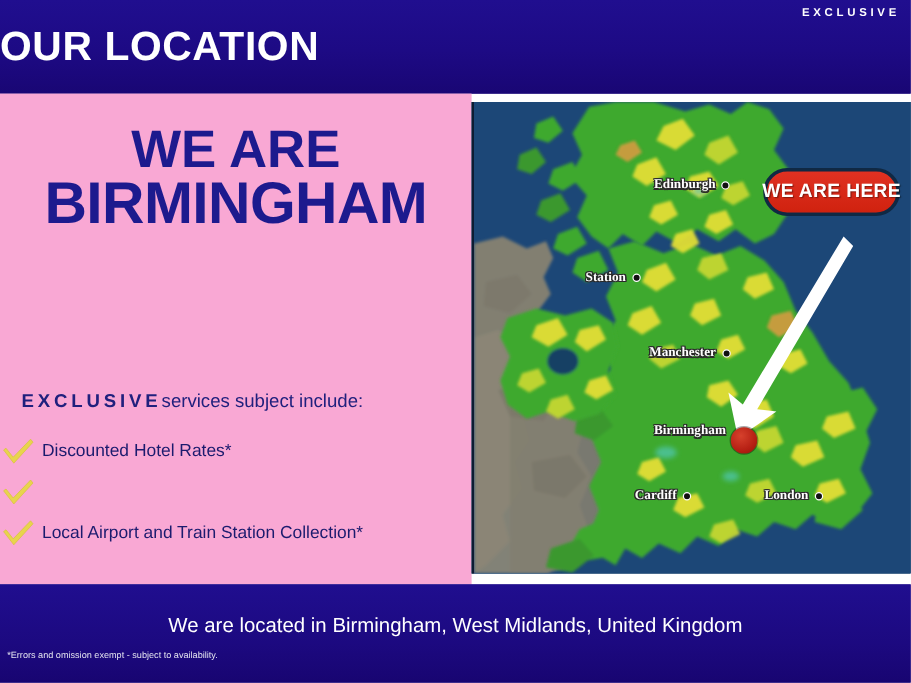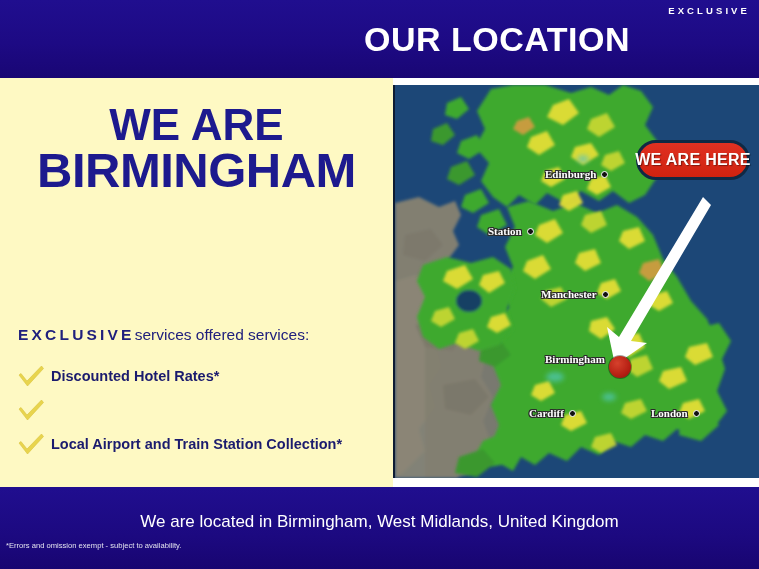--- a/index.html
+++ b/index.html
@@ -16,41 +16,41 @@
   }
 
   
   #header {
     position:absolute; left:0; top:0; width:759px; height:78px;
     background:#1d0a84;
     background-image:linear-gradient(180deg,#200e8f 0%,#1d0a84 55%,#190674 100%);
   }
   #header-title {
     position:absolute; left:0; top:21px; width:630px;
-    text-align:right;
+    text-align:left;
     color:#ffffff;
     font-size:34px;
     font-weight:bold;
     letter-spacing:0.5px;
     line-height:36px;
     font-family:"Liberation Sans", sans-serif;
   }
   #brand-tag {
     position:absolute; right:9px; top:5px;
     color:#ffffff;
     font-size:9.5px;
     font-weight:bold;
     letter-spacing:3.1px;
     line-height:11px;
   }
 
   
   #left-panel {
     position:absolute; left:0; top:78px; width:393px; height:409px;
-    background:#fef9c3;
+    background:#f9a8d4;
   }
   #headline {
     position:absolute; left:0; top:25px; width:393px;
     text-align:center;
     color:#1d1a8e;
     font-weight:bold;
     font-size:44px;
     line-height:44px;
     letter-spacing:-0.5px;
   }
@@ -68,21 +68,21 @@
   #services-heading .kw {
     font-weight:bold;
     letter-spacing:3.2px;
   }
   #services-heading .rest {
     font-weight:normal;
     letter-spacing:0px;
   }
 
   #bullets {
-    position:absolute; left:16px; top:281px; width:381px;font-weight:bold;
+    position:absolute; left:0; top:281px; width:381px;
   }
   .bullet {
     position:relative;
     height:34px;
     display:flex;
     align-items:center;
   }
   .bullet .check {
     width:30px; height:26px;
     flex:0 0 30px;
@@ -130,26 +130,26 @@
     white-space:nowrap;
   }
   .city .cdot {
     width:7px; height:7px;
     border-radius:50%;
     background:#111111;
     border:1.6px solid #ffffff;
     margin-left:5px;
   }
 
-  #city-edinburgh { left:150px; top:63px;margin-top:20px; }
+  #city-edinburgh { left:150px; top:63px; }
   #city-belfast   { left:93px;  top:140px; }
   #city-manchester{ left:146px; top:203px;justify-content:flex-end; }
   #city-birmingham{ left:150px; top:268px; }
   #city-cardiff   { left:134px; top:322px; }
-  #city-london    { left:256px; top:322px; }
+  #city-london    { left:242px; top:322px; }
 
   #birmingham-marker {
     position:absolute;
     left:214px; top:271px;
     width:22px; height:22px;
     border-radius:50%;
     background:#b51f13;
     background-image:radial-gradient(circle at 38% 33%, #d6412c 0%, #b51f13 62%, #8e1408 100%);
     box-shadow:0 0 0 1px rgba(0,0,0,0.35);
   }
@@ -215,21 +215,21 @@
   </div>
 
   <div id="left-panel">
 
     <div id="headline">
       <span class="l1">WE ARE</span>
       <span class="l3">BIRMINGHAM</span>
     </div>
 
     <div id="services-heading">
-      <span class="kw">EXCLUSIVE</span><span class="rest">services offered services:</span>
+      <span class="kw">EXCLUSIVE</span><span class="rest">services subject include:</span>
     </div>
 
     <div id="bullets">
 
       <div class="bullet">
         <span class="check">
           <svg width="30" height="26" viewBox="0 0 30 26">
             <path d="M3 12 L5 10.5 L11 18 L25.5 3 L27.5 5.5 L11.5 23 Z" fill="#E8D44D" stroke="#D8C23C" stroke-width="0.6"></path>
           </svg>
         </span>

